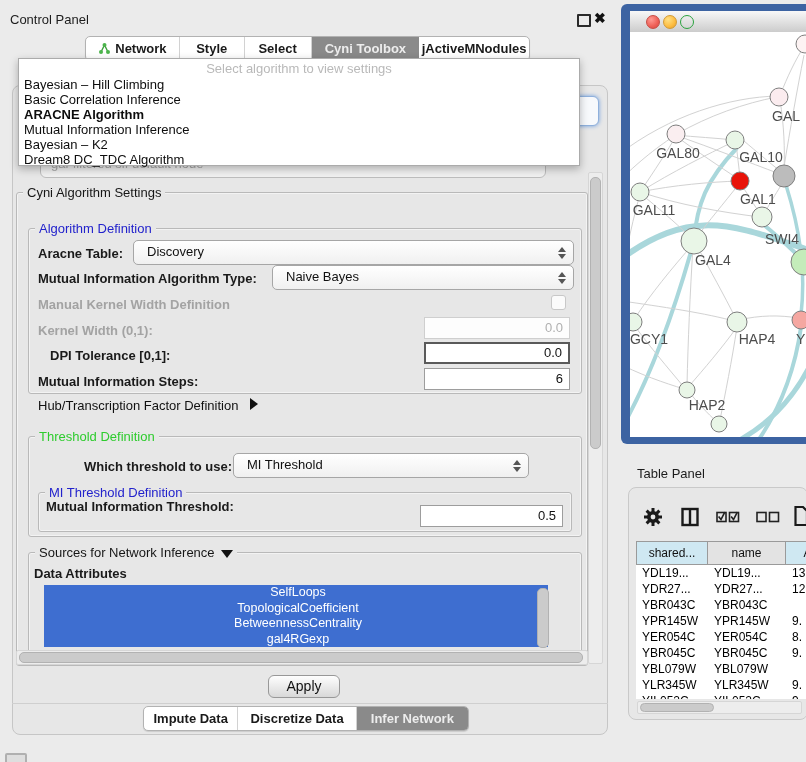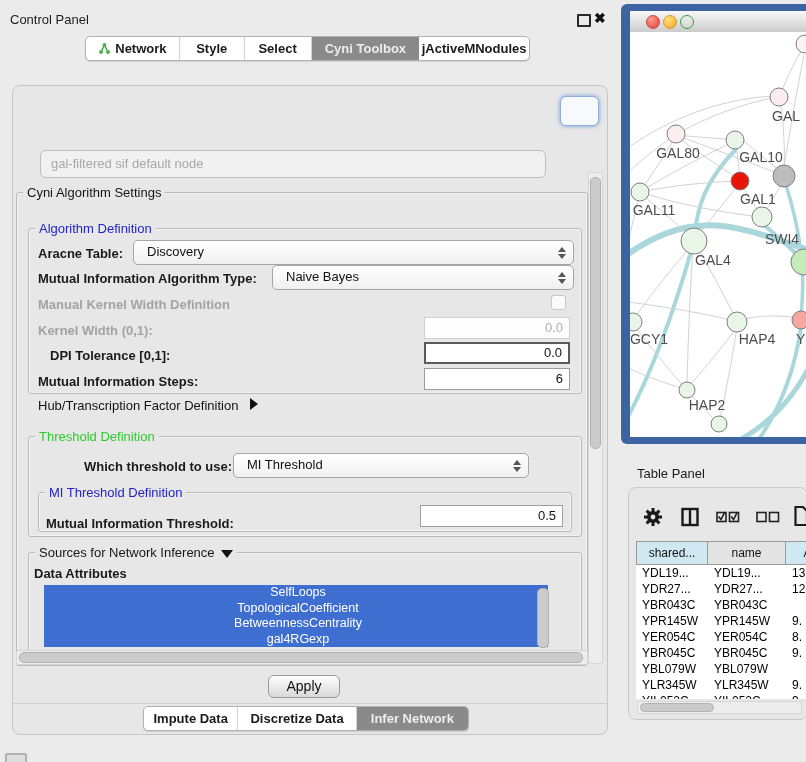--- a/index.html
+++ b/index.html
@@ -114,20 +114,29 @@
         <span>jActiveMNodules</span>
       </div>
   </div>
 
   <div class="abs panel"></div>
   <div class="abs divider"></div>
 
   <div class="abs ghost-combo">gal-filtered sif default node</div>
   <div class="abs ghost-combo-end"></div>
 
+  <div class="abs popup">
+    <div class="prompt">Select algorithm to view settings</div>
+    <div class="item">Bayesian – Hill Climbing</div>
+    <div class="item">Basic Correlation Inference</div>
+    <div class="item sel">ARACNE Algorithm</div>
+    <div class="item">Mutual Information Inference</div>
+    <div class="item">Bayesian – K2</div>
+    <div class="item">Dream8 DC_TDC Algorithm</div>
+  </div>
 
   <div class="abs fieldset" style="left:16px;top:192px;width:570px;height:472px;">
     <span class="legend">Cyni Algorithm Settings</span>
   </div>
 
   <div class="abs fieldset" style="left:28px;top:228px;width:552px;height:164px;">
     <span class="legend blue">Algorithm Definition</span>
   </div>
   <div class="abs lbl" style="left:38px;top:246px;">Aracne Table:</div>
   <div class="abs combo" style="left:133px;top:240px;width:439px;height:23px;">
@@ -157,21 +166,21 @@
     <span class="legend green">Threshold Definition</span>
   </div>
   <div class="abs lbl" style="left:84px;top:459px;">Which threshold to use:</div>
   <div class="abs combo" style="left:233px;top:453px;width:294px;height:23px;">
     <span class="ctext">MI Threshold</span>
     <span class="arrows"></span>
   </div>
   <div class="abs fieldset" style="left:38px;top:492px;width:532px;height:38px;">
     <span class="legend blue">MI Threshold Definition</span>
   </div>
-  <div class="abs lbl" style="left:46px;top:516px;">Mutual Information Threshold:</div>
+  <div class="abs lbl" style="left:46px;top:499px;">Mutual Information Threshold:</div>
   <div class="abs tinput" style="left:420px;top:505px;width:143px;height:22px;">0.5</div>
 
   <div class="abs fieldset" style="left:28px;top:552px;width:552px;height:104px;">
     <span class="legend">
       <span>Sources for Network Inference</span><span class="tri-down"></span>
     </span>
   </div>
   <div class="abs lbl" style="left:34px;top:566px;">Data Attributes</div>
   <div class="abs attr-list" style="left:44px;top:585px;width:504px;height:64px;">
     <div class="attr-item">SelfLoops</div>

